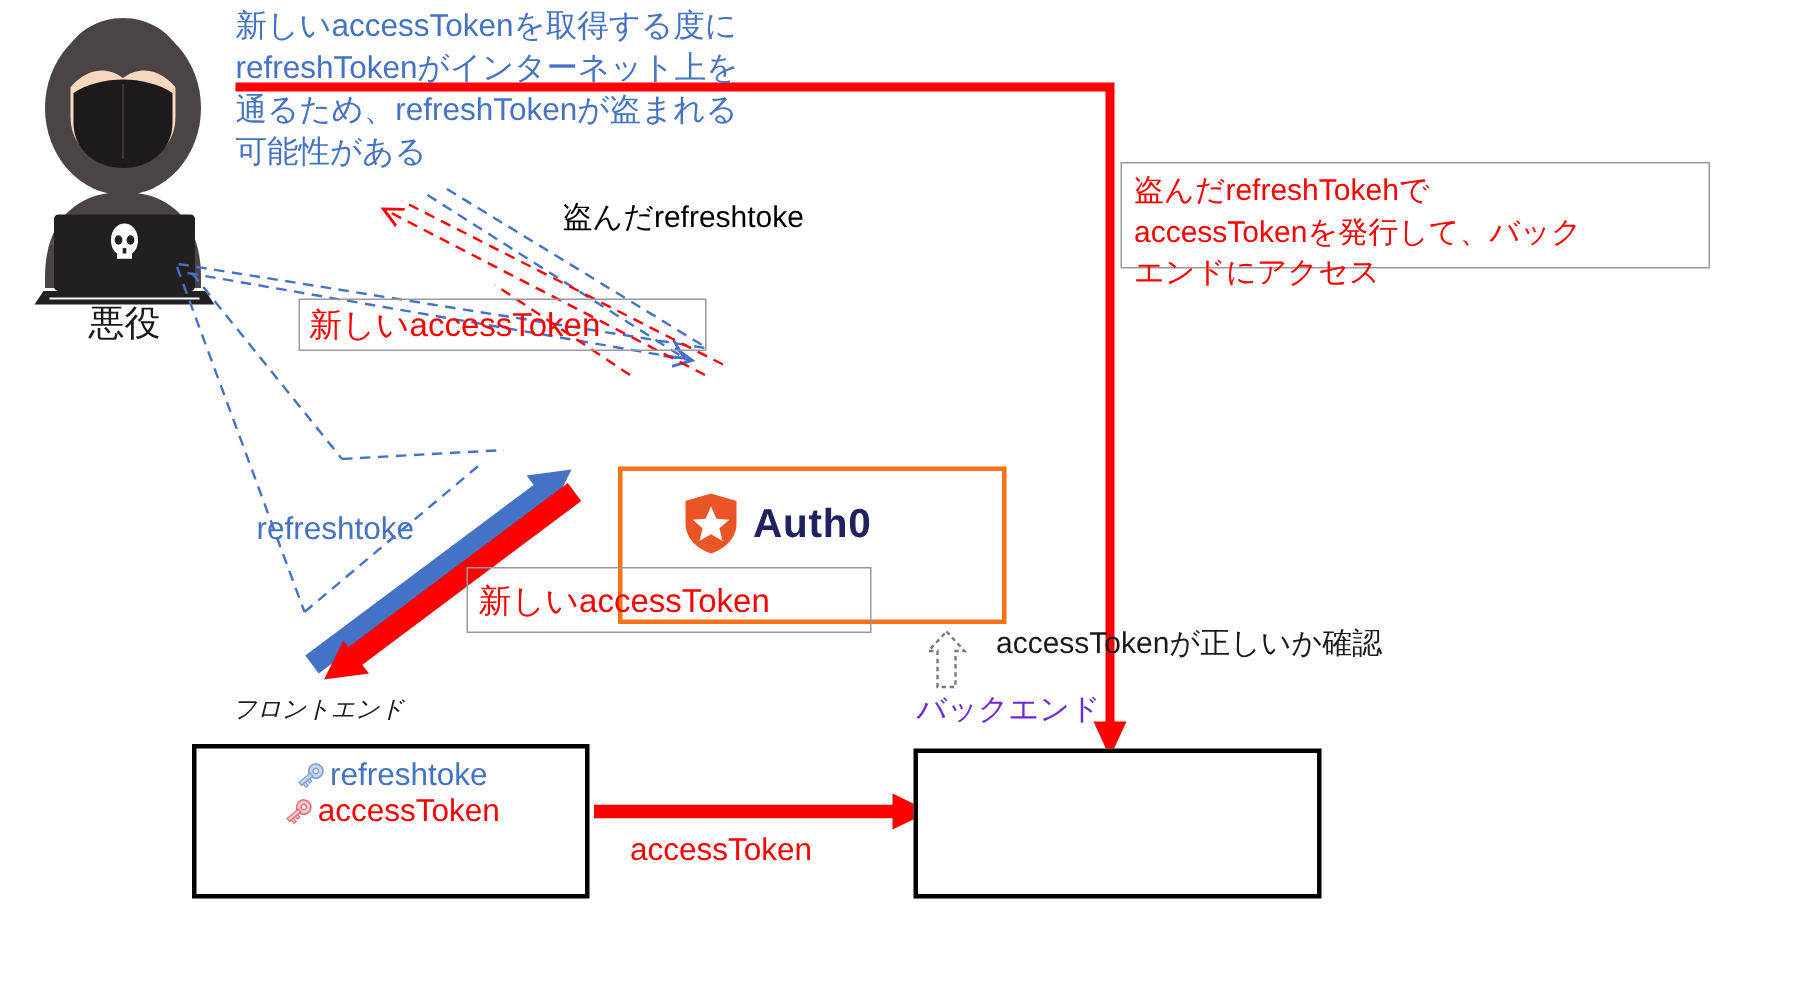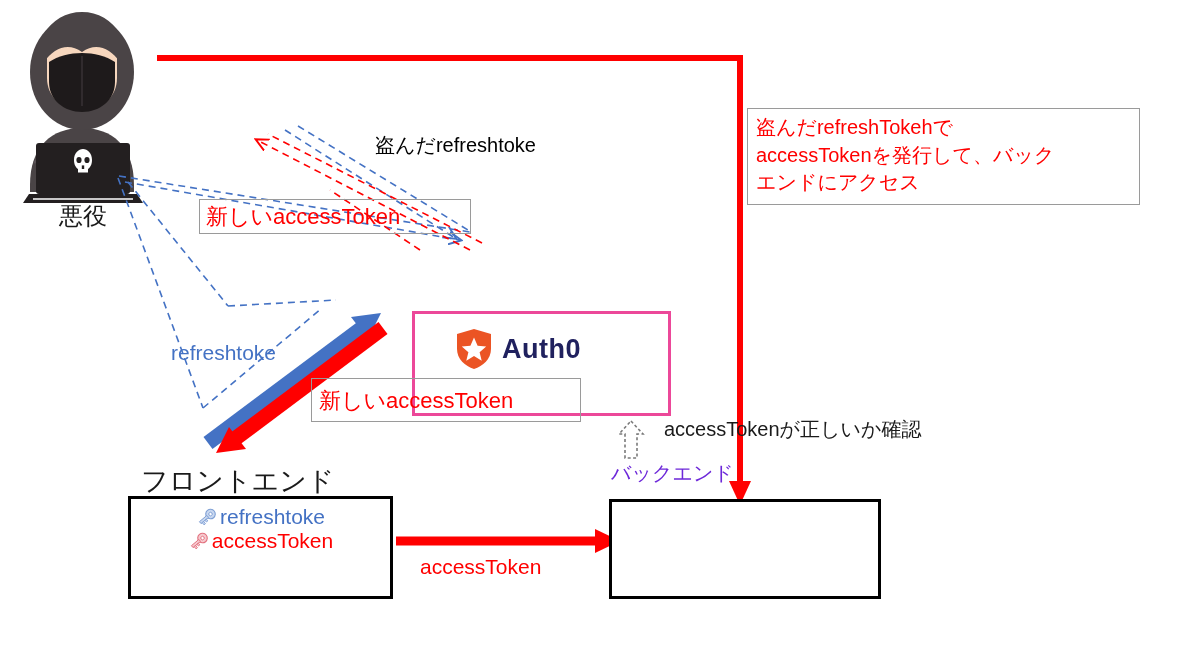--- a/index.html
+++ b/index.html
@@ -60,21 +60,21 @@
     position: absolute;
     left: 6px; top: 2px;
     font-size: 22px;
     color: #FF0000;
     white-space: pre;
   }
 
   
   #box-attack-note {
     left: 747px; top: 108px;
-    width: 393px; height: 97px;
+    width: 393px; height: 71px;
     border: 1px solid #9a9a9a;
     box-sizing: border-box;
     background: transparent;
   }
   #box-attack-note .inner {
     position: absolute;
     left: 8px; top: 5px;
     font-size: 20px;
     color: #FF0000;
     line-height: 1.38;
@@ -90,21 +90,21 @@
 
   
   #label-auth-server {
     left: 415px; top: 281px;
     font-size: 20px;
     color: #1a1a1a;
   }
   #box-auth-server {
     left: 412px; top: 311px;
     width: 259px; height: 105px;
-    border: 3px solid #ec4899;
+    border: 3px solid #f97316;
     box-sizing: border-box;
     background: #ffffff;
   }
   #auth0-logo {
     position: absolute;
     left: 40px; top: 14px;
     display: flex;
     align-items: center;
     gap: 9px;
   }
@@ -134,23 +134,24 @@
 
   
   #label-refreshtoke-arrow {
     left: 171px; top: 339px;
     font-size: 21px;
     color: #4472C4;
   }
 
   
   #label-frontend {
-    left: 141px; top: 464px;
-    font-size: 27px;
+    left: 155px; top: 464px;
+    font-size: 16px;
     color: #1a1a1a;
+    font-style: italic;
   }
   #box-frontend {
     left: 128px; top: 496px;
     width: 265px; height: 103px;
     border: 3px solid #000000;
     box-sizing: border-box;
     background: #ffffff;
   }
   #frontend-lines {
     position: absolute;
@@ -280,20 +281,24 @@
     <g>
       <line x1="396" y1="541" x2="600" y2="541" stroke="#FF0000" stroke-width="9"></line>
       <path d="M620,541 L595,529 L595,553 Z" fill="#FF0000"></path>
     </g>
 
     <g>
       <path d="M631,421 L643,434 L637,434 L637,458 L625,458 L625,434 L619,434 Z" fill="none" stroke="#7a7a7a" stroke-width="1.6" stroke-dasharray="3,2.4"></path>
     </g>
   </svg>
 
+  <div class="txt" id="note-top-left">新しいaccessTokenを取得する度に
+refreshTokenがインターネット上を
+通るため、refreshTokenが盗まれる
+可能性がある</div>
 
   <div class="txt" id="label-stolen-refresh">盗んだrefreshtoke</div>
 
   <div class="abs" id="box-new-accesstoken-upper">
     <div class="inner">新しいaccessToken</div>
   </div>
 
   <div class="abs" id="box-attack-note">
     <div class="inner">盗んだrefreshTokehで
 accessTokenを発行して、バック

